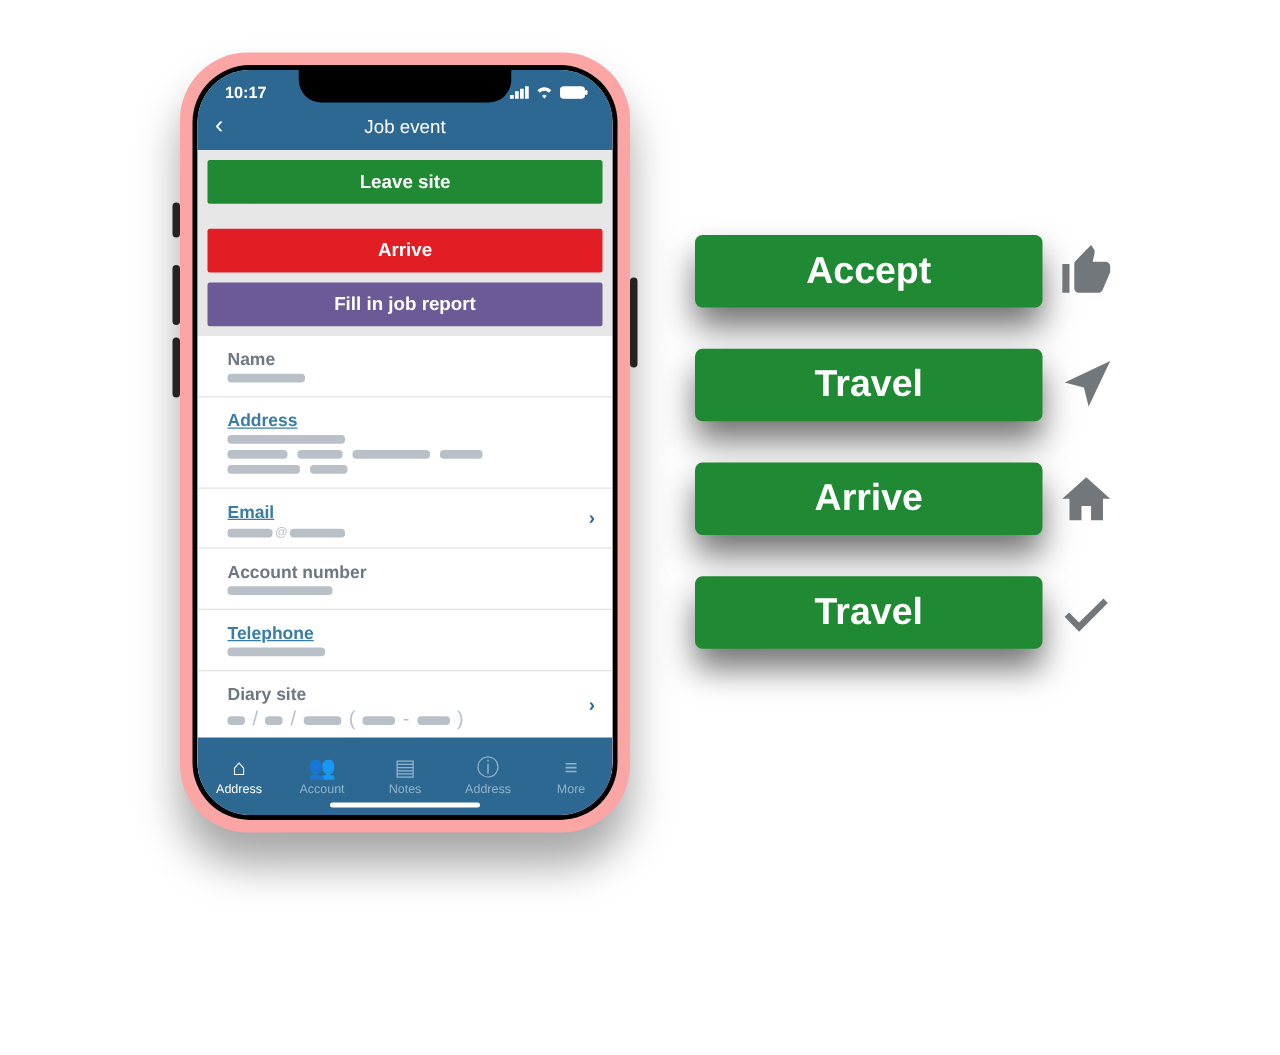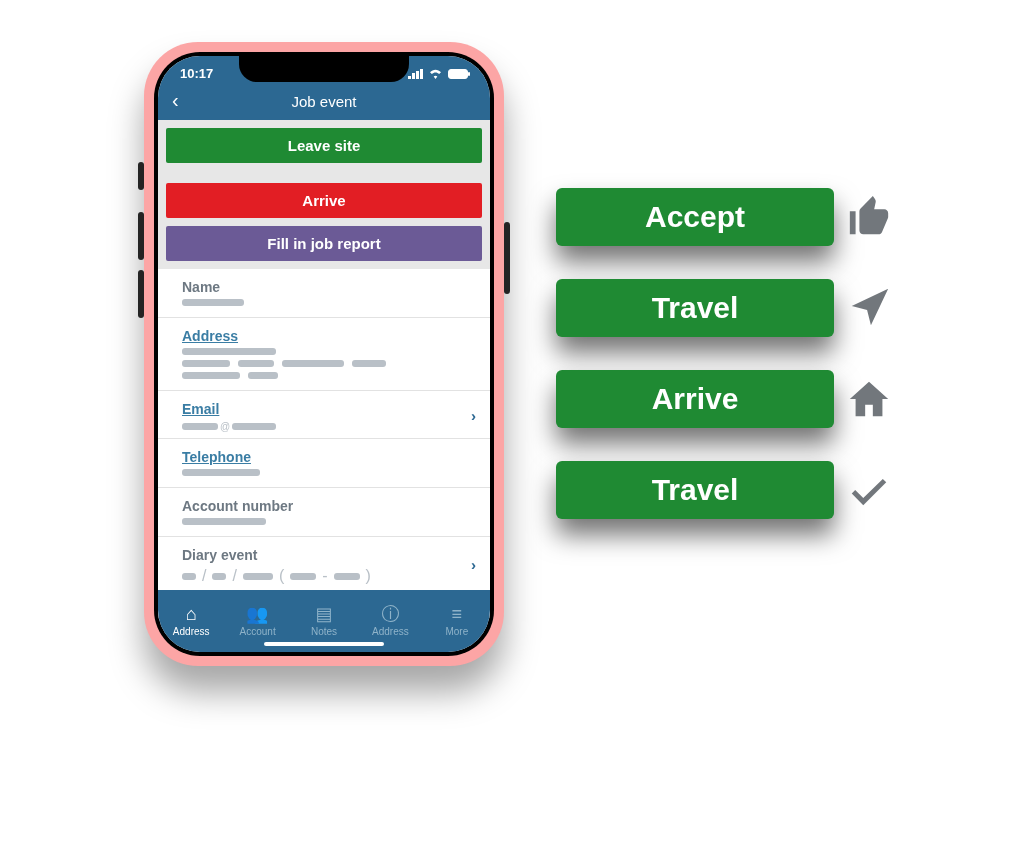--- a/index.html
+++ b/index.html
@@ -172,31 +172,31 @@
           <div class="label link">Email</div>
           <div style="display:flex;align-items:center;gap:2px">
             <div class="ph" style="width:36px;margin-bottom:0"></div>
             <span style="color:#b9c0c7;font-size:10px">@</span>
             <div class="ph" style="width:44px;margin-bottom:0"></div>
           </div>
           <span class="chev">›</span>
         </div>
 
         <div class="section">
+          <div class="label">Account number</div>
+          <div class="ph" style="width:84px"></div>
+        </div>
+
+        <div class="section">
           <div class="label link">Telephone</div>
           <div class="ph" style="width:78px"></div>
         </div>
 
         <div class="section">
-          <div class="label">Account number</div>
-          <div class="ph" style="width:84px"></div>
-        </div>
-
-        <div class="section">
-          <div class="label">Diary event</div>
+          <div class="label">Diary site</div>
           <div style="display:flex;gap:6px;align-items:center">
             <div class="ph" style="width:14px;margin:0"></div>
               <span style="color:#b9c0c7">/</span>
             <div class="ph" style="width:14px;margin:0"></div>
               <span style="color:#b9c0c7">/</span>
             <div class="ph" style="width:30px;margin:0"></div>
             <span style="color:#b9c0c7">(</span>
             <div class="ph" style="width:26px;margin:0"></div>
             <span style="color:#b9c0c7">-</span>
             <div class="ph" style="width:26px;margin:0"></div>

